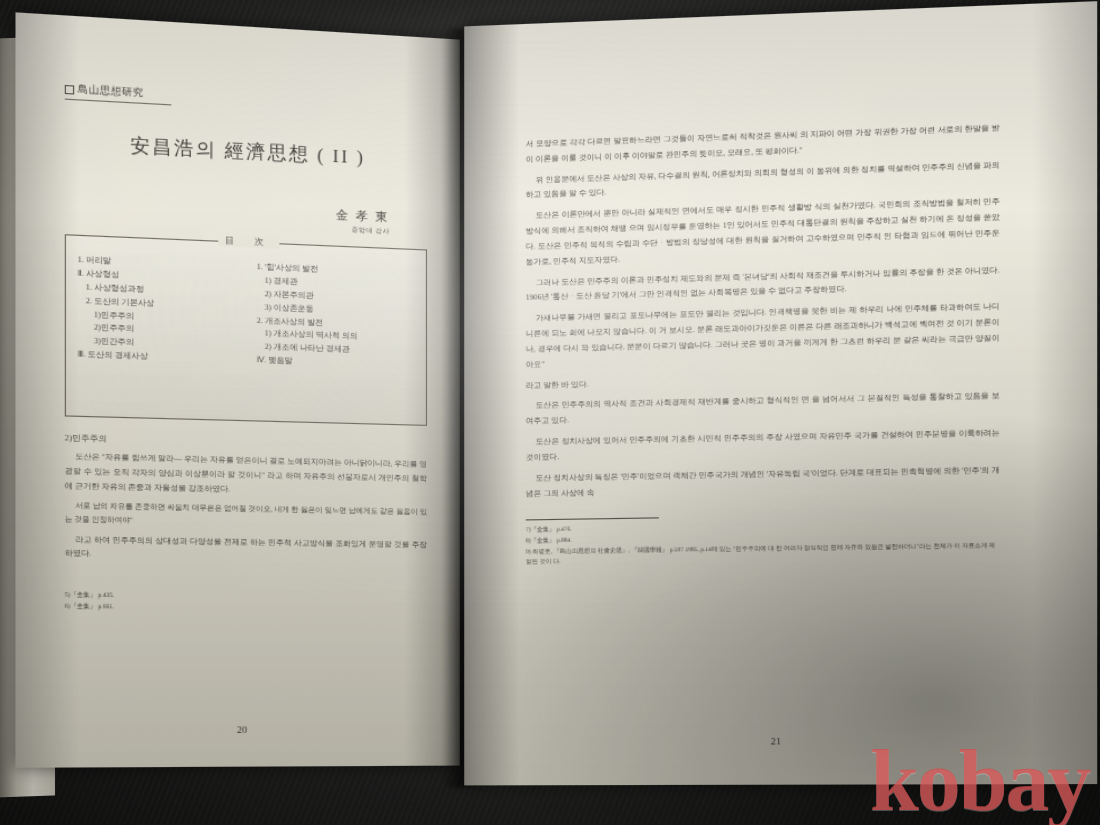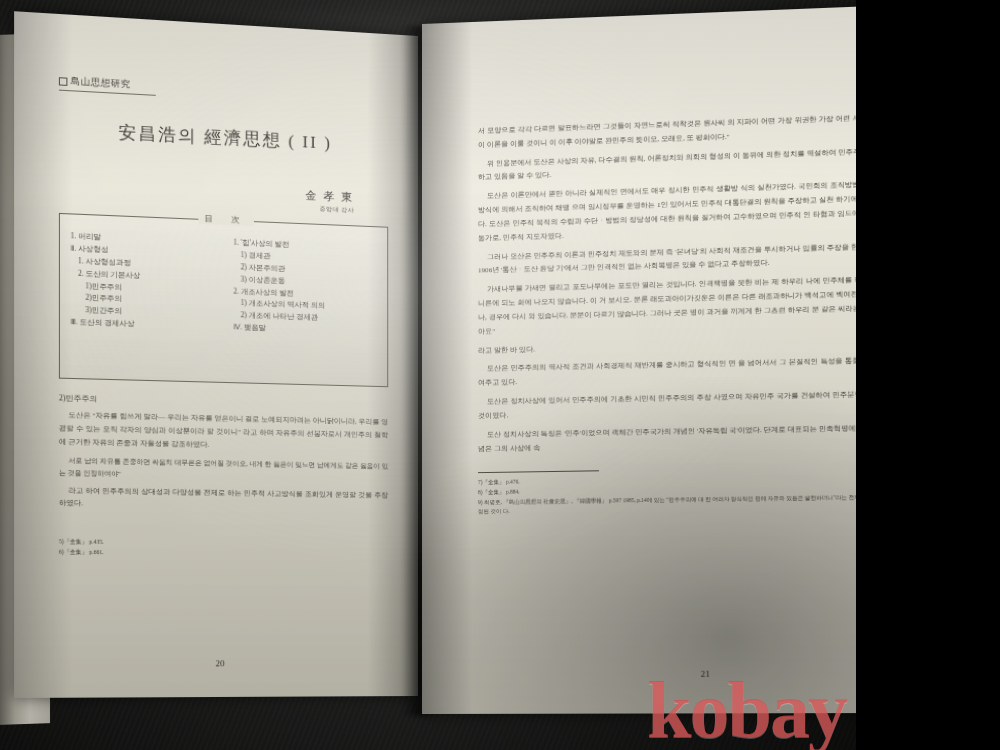--- a/index.html
+++ b/index.html
@@ -8,21 +8,21 @@
     background: #000;
   }
   body {
     width: 1000px;
     height: 750px;
     overflow: hidden;
     font-family: "Liberation Sans", sans-serif;
   }
   #photo {
     position: relative;
-    width: 856px;
+    width: 1000px;
     height: 750px;
     overflow: hidden;
     background: #2b2b2b;
   }
   
   .backdrop {
     position: absolute;
     inset: 0;
     background:
       radial-gradient(ellipse at 50% 40%, #4a4a46 0%, #262625 55%, #111110 100%),

